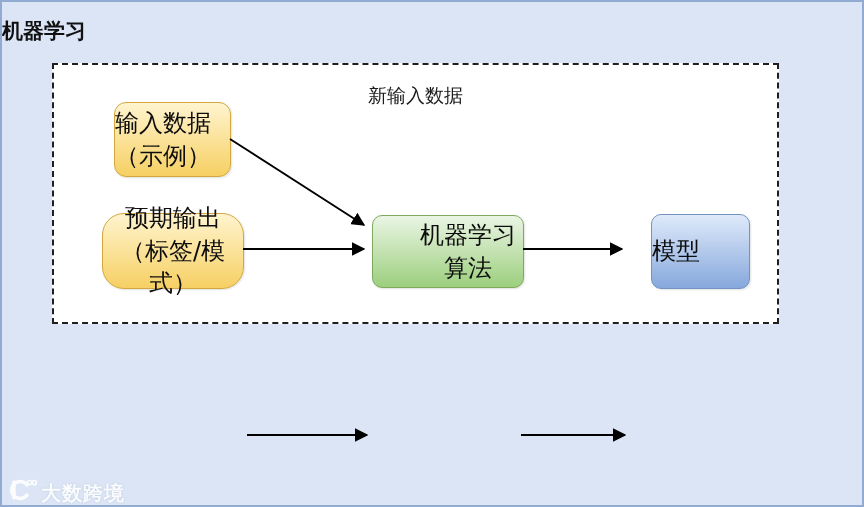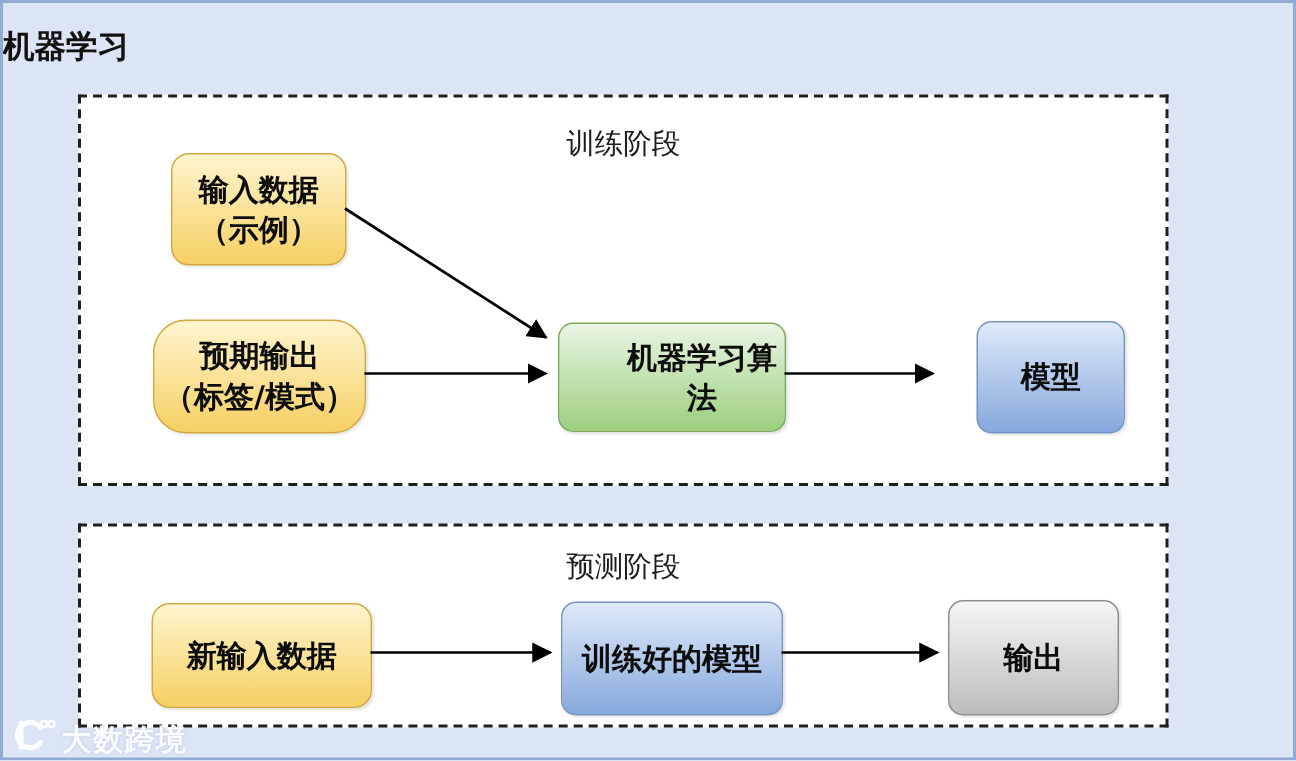--- a/index.html
+++ b/index.html
@@ -23,23 +23,23 @@
   }
   .phase-training{left:50px;top:61px;width:727px;height:261px;}
   .phase-prediction{left:50px;top:347px;width:727px;height:136px;}
   .phase-label{
     position:absolute;left:0;top:18px;width:100%;
     text-align:center;font-size:19px;font-weight:400;color:#1c1c1c;
   }
   .phase-prediction .phase-label{top:14px;}
   .node{
     position:absolute;
-    display:flex;align-items:center;justify-content:center;
+    display:flex;align-items:center;justify-content:flex-start;
     text-align:center;
-    font-size:20px;font-weight:700;color:#0d0d0d;line-height:1.35;
+    font-size:24px;font-weight:400;color:#0d0d0d;line-height:1.35;
     border-radius:12px;
     box-sizing:border-box;
     box-shadow:1px 1px 2px rgba(0,0,0,0.12);
   }
   .node .two-line span{display:block;}
   .node-yellow{
     background:linear-gradient(to bottom,#fff4cf 0%,#f6d063 100%);
     border:1px solid #d2a73e;
   }
   .node-green{
@@ -81,21 +81,21 @@
   .watermark svg{opacity:0.92;}
 </style>
 </head>
 <body>
 
 <div class="canvas">
 
   <div class="diagram-title">机器学习</div>
 
   <div class="phase phase-training">
-    <div class="phase-label">训练阶段</div>
+    <div class="phase-label">新输入数据</div>
 
     <div class="node node-yellow n-input">
       <div class="two-line">
         <span>输入数据</span>
         <span>（示例）</span>
       </div>
     </div>
 
     <div class="node node-yellow n-expected">
       <div class="two-line">
@@ -106,35 +106,20 @@
 
     <div class="node node-green n-algo">
       <span>机器学习算法</span>
     </div>
 
     <div class="node node-blue n-model">
       <span>模型</span>
     </div>
   </div>
 
-  <div class="phase phase-prediction">
-    <div class="phase-label">预测阶段</div>
-
-    <div class="node node-yellow n-newinput">
-      <span>新输入数据</span>
-    </div>
-
-    <div class="node node-blue n-trained">
-      <span>训练好的模型</span>
-    </div>
-
-    <div class="node node-gray n-output">
-      <span>输出</span>
-    </div>
-  </div>
 
   <svg class="arrows-layer" width="860" height="503" viewBox="0 0 860 503">
     <defs>
       <marker id="arrowhead" viewBox="0 0 10 10" refX="9" refY="5" markerWidth="7.5" markerHeight="7.5" orient="auto-start-reverse">
         <path d="M0,0 L10,5 L0,10 z" fill="#000"></path>
       </marker>
     </defs>
     <line x1="228" y1="137" x2="362" y2="223" stroke="#000" stroke-width="1.8" marker-end="url(#arrowhead)"></line>
     <line x1="241" y1="247" x2="362" y2="247" stroke="#000" stroke-width="1.8" marker-end="url(#arrowhead)"></line>
     <line x1="521" y1="247" x2="620" y2="247" stroke="#000" stroke-width="1.8" marker-end="url(#arrowhead)"></line>

